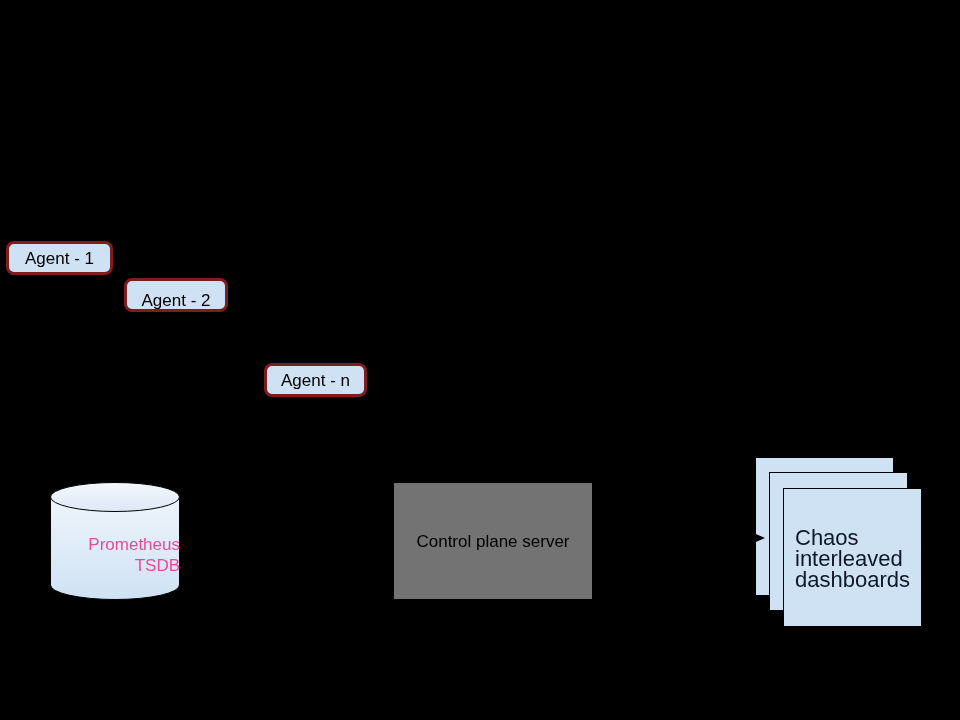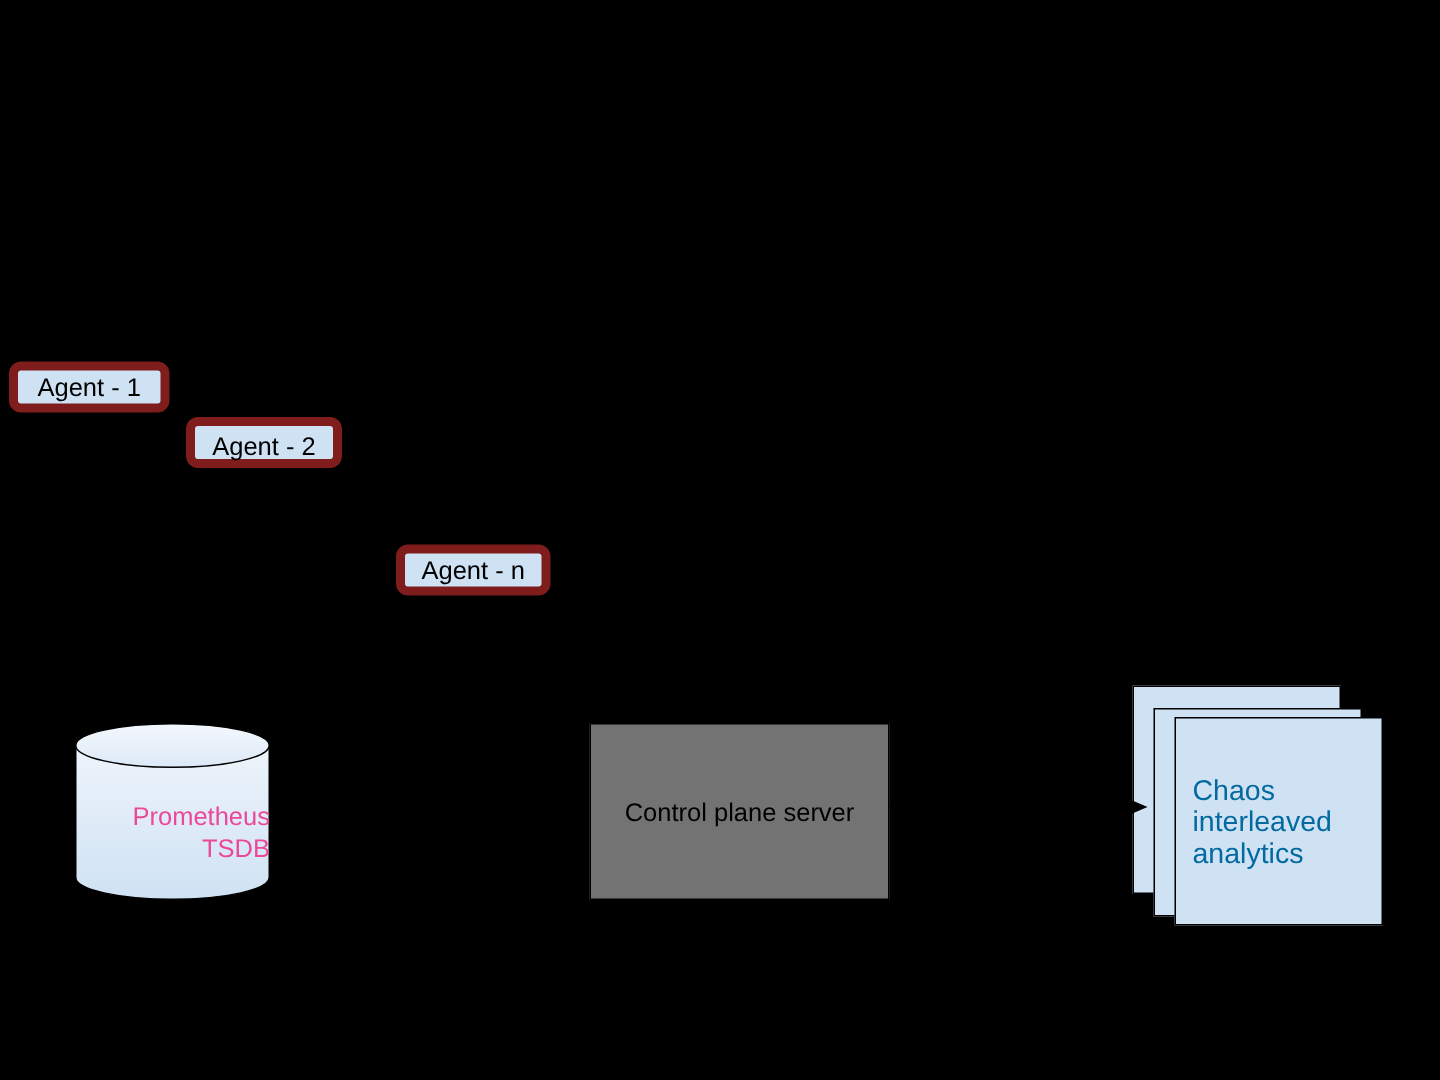--- a/index.html
+++ b/index.html
@@ -16,21 +16,21 @@
     overflow: hidden;
     font-family: "Liberation Sans", sans-serif;
     -webkit-font-smoothing: antialiased;
   }
 
   
   .agent-node {
     position: absolute;
     box-sizing: border-box;
     background: #cfe2f3;
-    border: 6px solid #7f1d1d;
+    border: 3px solid #7f1d1d;
     border-radius: 8px;
     display: flex;
     align-items: center;
     justify-content: center;
     color: #000000;
     font-size: 17px;
     line-height: 1;
     white-space: nowrap;
   }
   #agent-1 { left: 6px;   top: 241px; width: 107px; height: 34px; }
@@ -87,23 +87,23 @@
 
   
   .dash-sheet {
     position: absolute;
     box-sizing: border-box;
     background: #cfe2f3;
     border: 1px solid #000000;
   }
   #dash-back  { left: 755px; top: 457px; width: 139px; height: 139px; }
   #dash-mid   { left: 769px; top: 472px; width: 139px; height: 139px; }
-  #dash-front { left: 783px; top: 478px; width: 139px; height: 139px;
-                padding: 38px 0 0 11px; color:#0369a1;
-                font-size: 19px; line-height: 21px; }
+  #dash-front { left: 783px; top: 488px; width: 139px; height: 139px;
+                padding: 38px 0 0 11px; color:#0f172a;
+                font-size: 22px; line-height: 21px; }
 
   
   #arrow-to-dashboards {
     position: absolute;
     left: 593px;
     top: 525px;
     width: 180px;
     height: 26px;
     overflow: visible;
   }
@@ -148,21 +148,21 @@
 
   <div id="control-plane">
     <div>Control plane server</div>
   </div>
 
   <div class="dash-sheet" id="dash-back"></div>
   <div class="dash-sheet" id="dash-mid"></div>
   <div class="dash-sheet" id="dash-front">
     <div>Chaos</div>
     <div>interleaved</div>
-    <div>analytics</div>
+    <div>dashboards</div>
   </div>
 
   <svg id="arrow-to-dashboards" viewBox="0 0 180 26">
     <line x1="0" y1="13" x2="162" y2="13" stroke="#000000" stroke-width="1"></line>
     <polygon points="158,7 172,13 158,19" fill="#000000"></polygon>
   </svg>
 
 </div>
 
 </body></html>

